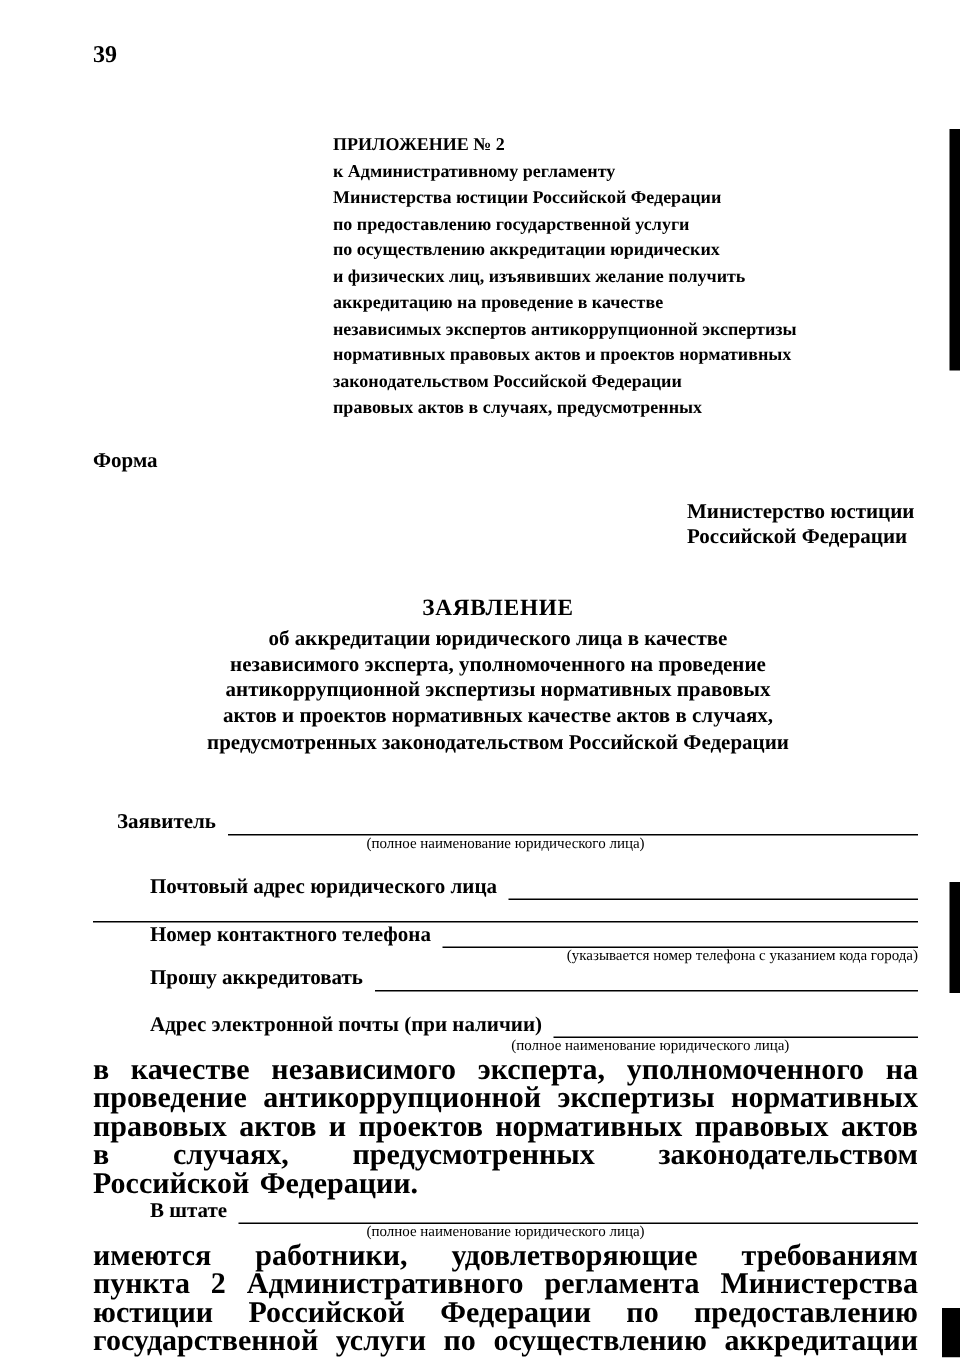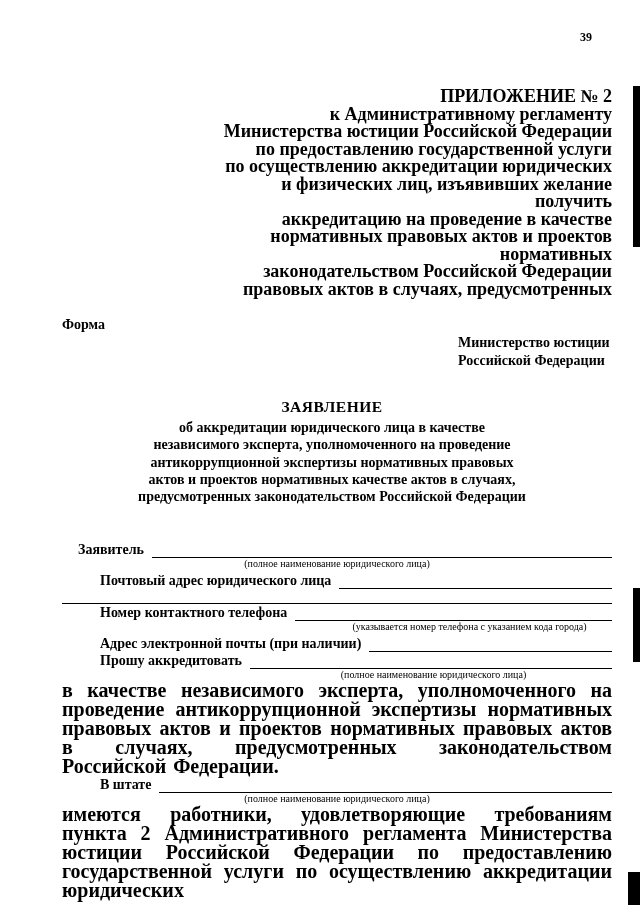--- a/index.html
+++ b/index.html
@@ -7,33 +7,33 @@
     width: 640px; height: 905px;
     background: #ffffff; color: #000000;
     font-family: "Liberation Serif", serif;
     position: relative; overflow: hidden;
   }
   .page {
     position: absolute; inset: 0;
     padding: 28px 28px 0 62px;
   }
   .page-number {
-    text-align: right; font-size: 12px; font-weight: bold;
+    text-align: left; font-size: 16px; font-weight: bold;
     line-height: 18px; padding-right: 20px;
   }
   .appendix {
     margin: 42px 0 0 160px;
-    text-align: right;
-    font-weight: bold; font-size: 18px; line-height: 17.5px;
+    text-align: left;
+    font-weight: bold; font-size: 12px; line-height: 17.5px;
   }
   .forma {
     margin-top: 18px; font-weight: bold; font-size: 14px; line-height: 18px;
   }
   .ministry {
-    margin-top: 0; margin-left: 396px;
+    margin-top: 16px; margin-left: 396px;
     font-weight: bold; font-size: 14px; line-height: 17.5px;
   }
   .title {
     margin-top: 28px; text-align: center;
     font-weight: bold; font-size: 15.5px; line-height: 20px;
     padding-right: 10px; letter-spacing: 0.5px;
   }
   .subtitle {
     margin-top: 2px; text-align: center;
     font-weight: bold; font-size: 14px; line-height: 17.3px;
@@ -47,29 +47,29 @@
   .field-row .line {
     flex: 1 1 auto; border-bottom: 1.5px solid #000; height: 16px;
   }
   .cont-line { border-bottom: 1.5px solid #000; height: 15px; }
   .indent { margin-left: 38px; }
   .caption {
     font-size: 10px; font-weight: normal; line-height: 12px;
     text-align: center; color: #000;
   }
   .cap-applicant { margin-left: 60px; margin-right: 60px; }
-  .cap-phone    { margin-left: 265px; }
+  .cap-phone    { margin-left: 265px; text-align: right; }
   .cap-request  { margin-left: 193px; }
   .cap-staff    { margin-left: 60px; margin-right: 60px; }
   .para {
     font-weight: bold; font-size: 20px; line-height: 19px;
     text-align: justify; word-spacing: 2px;
   }
   .para.last-justify { text-align-last: justify; }
-  .mt2 { margin-top: 2px; }
+  .mt2 { margin-top: 14px; }
   .mt6 { margin-top: 0; }
   .mt36 { margin-top: 36px; margin-left: 16px; }
   .artifact { position: absolute; right: 0; background: #000; }
   .a1 { top: 86px;  width: 7px;  height: 161px; }
   .a2 { top: 588px; width: 7px;  height: 74px; }
   .a3 { top: 872px; width: 12px; height: 33px; }
 </style>
 </head>
 <body>
 
@@ -78,20 +78,21 @@
   <div class="page-number">39</div>
 
   <div class="appendix">
     <div>ПРИЛОЖЕНИЕ № 2</div>
     <div>к Административному регламенту</div>
     <div>Министерства юстиции Российской Федерации</div>
     <div>по предоставлению государственной услуги</div>
     <div>по осуществлению аккредитации юридических</div>
     <div>и физических лиц, изъявивших желание получить</div>
     <div>аккредитацию на проведение в качестве</div>
+    <div>независимых экспертов антикоррупционной экспертизы</div>
     <div>нормативных правовых актов и проектов нормативных</div>
     <div>законодательством Российской Федерации</div>
     <div>правовых актов в случаях, предусмотренных</div>
   </div>
 
   <div class="forma">Форма</div>
 
   <div class="ministry">
     <div>Министерство юстиции</div>
     <div>Российской Федерации</div>
@@ -118,27 +119,27 @@
     <span class="line"></span>
   </div>
   <div class="cont-line"></div>
 
   <div class="field-row indent mt6">
     <span class="label">Номер контактного телефона</span>
     <span class="line"></span>
   </div>
   <div class="caption cap-phone">(указывается номер телефона с указанием кода города)</div>
 
-  <div class="field-row indent mt2">
-    <span class="label">Адрес электронной почты (при наличии)</span>
+  <div class="field-row indent">
+    <span class="label">Прошу аккредитовать</span>
     <span class="line"></span>
   </div>
 
-  <div class="field-row indent">
-    <span class="label">Прошу аккредитовать</span>
+  <div class="field-row indent mt2">
+    <span class="label">Адрес электронной почты (при наличии)</span>
     <span class="line"></span>
   </div>
   <div class="caption cap-request">(полное наименование юридического лица)</div>
 
   <div class="para">в качестве независимого эксперта, уполномоченного на проведение антикоррупционной экспертизы нормативных правовых актов и проектов нормативных правовых актов в случаях, предусмотренных законодательством Российской Федерации.</div>
 
   <div class="field-row indent">
     <span class="label">В штате</span>
     <span class="line"></span>
   </div>

